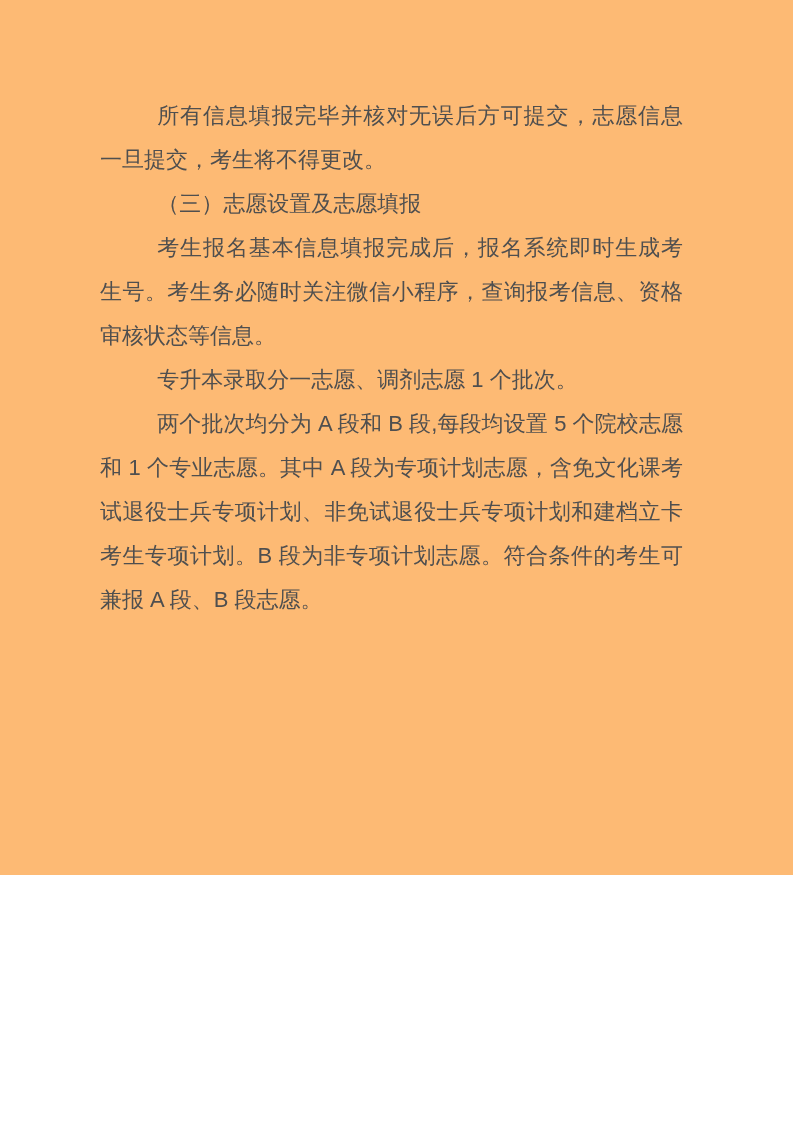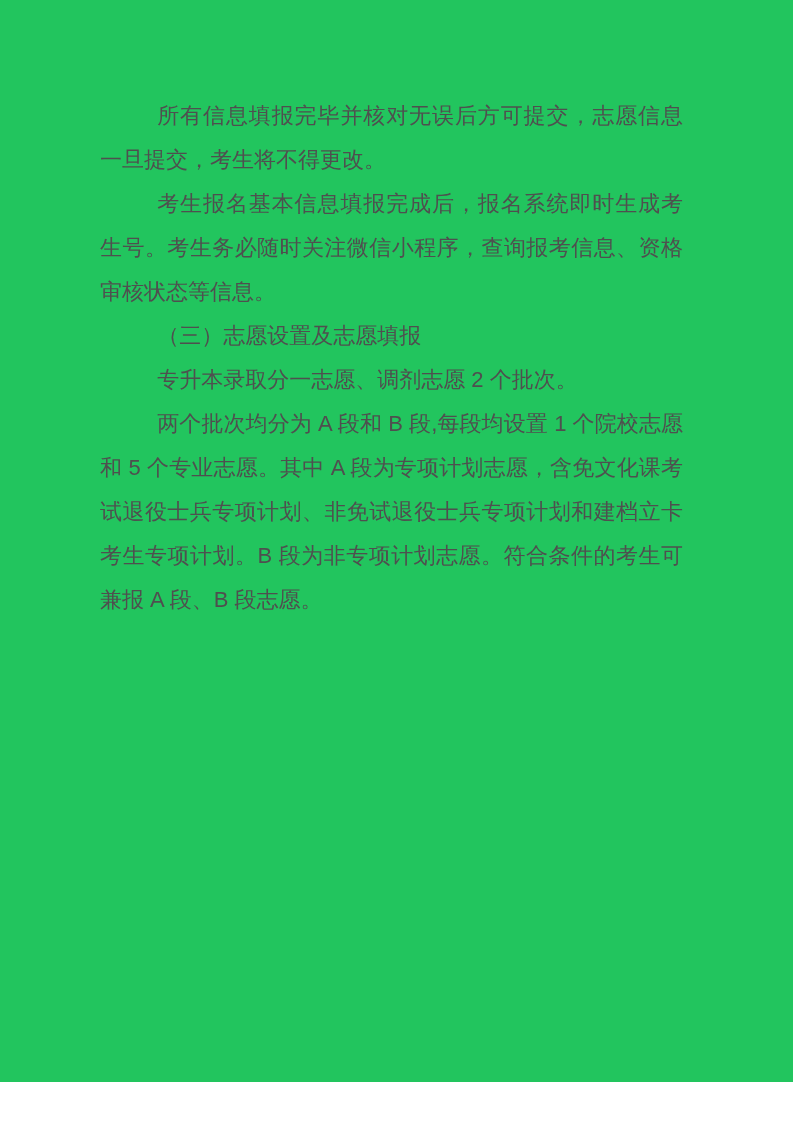--- a/index.html
+++ b/index.html
@@ -9,39 +9,39 @@
   body {
     width: 793px;
     height: 1122px;
     overflow: hidden;
     background: #ffffff;
     font-family: "Liberation Sans", "DejaVu Sans", sans-serif;
   }
   .page {
     box-sizing: border-box;
     width: 793px;
-    height: 1082px;
+    height: 875px;
     padding: 94px 110px 60px 100px;
     color: #4f4f4f;
-    background: #22c55e;
+    background: #fdba74;
   }
   .para {
     margin: 0;
     padding: 0;
     font-size: 22px;
     line-height: 44px;
     text-align: justify;
     text-justify: inter-ideograph;
     text-indent: 2.6em;
     word-break: break-all;
     overflow-wrap: anywhere;
   }
 </style>
 </head>
 <body style="background: rgb(255, 255, 255);">
 
 <div class="page" style="color: rgb(79, 79, 79);">
   <p class="para">所有信息填报完毕并核对无误后方可提交，志愿信息一旦提交，考生将不得更改。</p>
+  <p class="para">（三）志愿设置及志愿填报</p>
   <p class="para">考生报名基本信息填报完成后，报名系统即时生成考生号。考生务必随时关注微信小程序，查询报考信息、资格审核状态等信息。</p>
-  <p class="para">（三）志愿设置及志愿填报</p>
-  <p class="para">专升本录取分一志愿、调剂志愿 2 个批次。</p>
-  <p class="para">两个批次均分为 A 段和 B 段,每段均设置 1 个院校志愿和 5 个专业志愿。其中 A 段为专项计划志愿，含免文化课考试退役士兵专项计划、非免试退役士兵专项计划和建档立卡考生专项计划。B 段为非专项计划志愿。符合条件的考生可兼报 A 段、B 段志愿。</p>
+  <p class="para">专升本录取分一志愿、调剂志愿 1 个批次。</p>
+  <p class="para">两个批次均分为 A 段和 B 段,每段均设置 5 个院校志愿和 1 个专业志愿。其中 A 段为专项计划志愿，含免文化课考试退役士兵专项计划、非免试退役士兵专项计划和建档立卡考生专项计划。B 段为非专项计划志愿。符合条件的考生可兼报 A 段、B 段志愿。</p>
 </div>
 
 </body></html>

